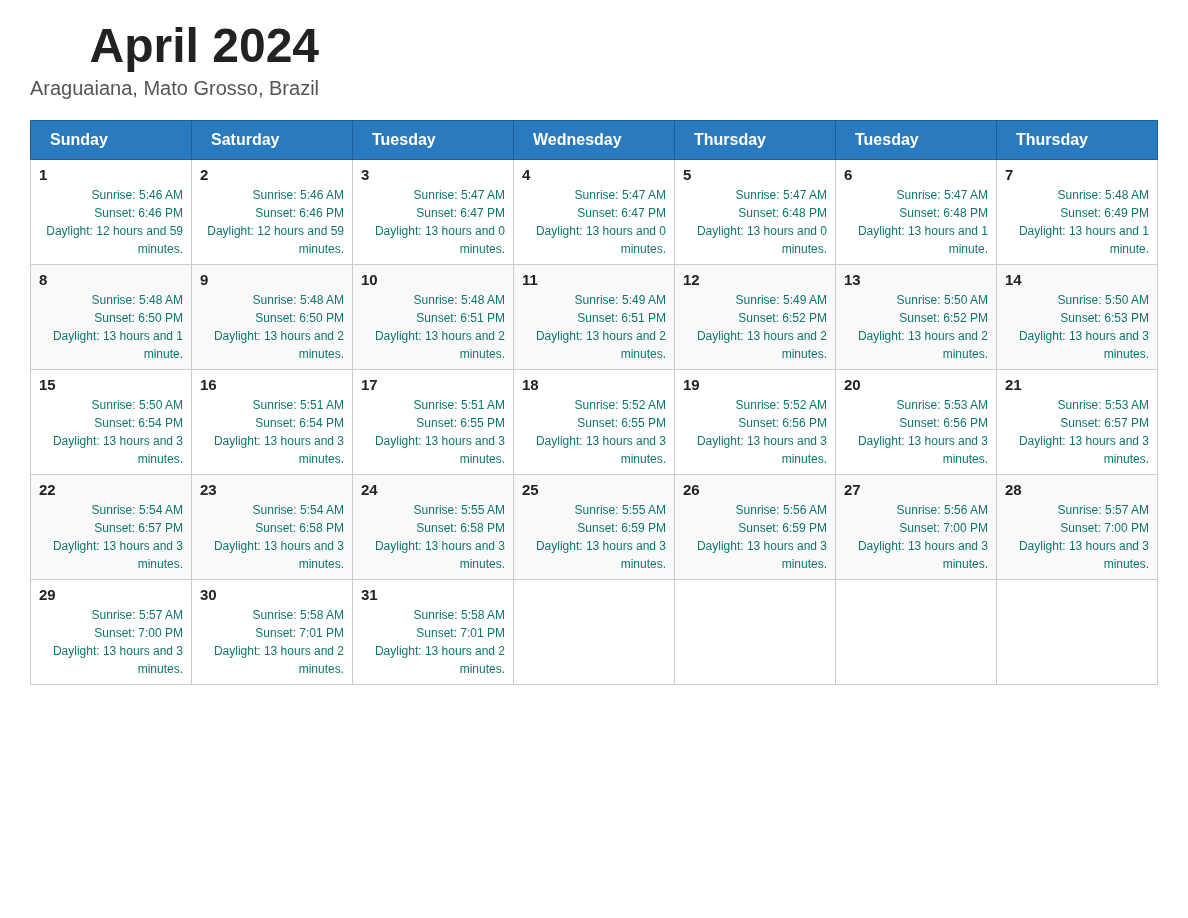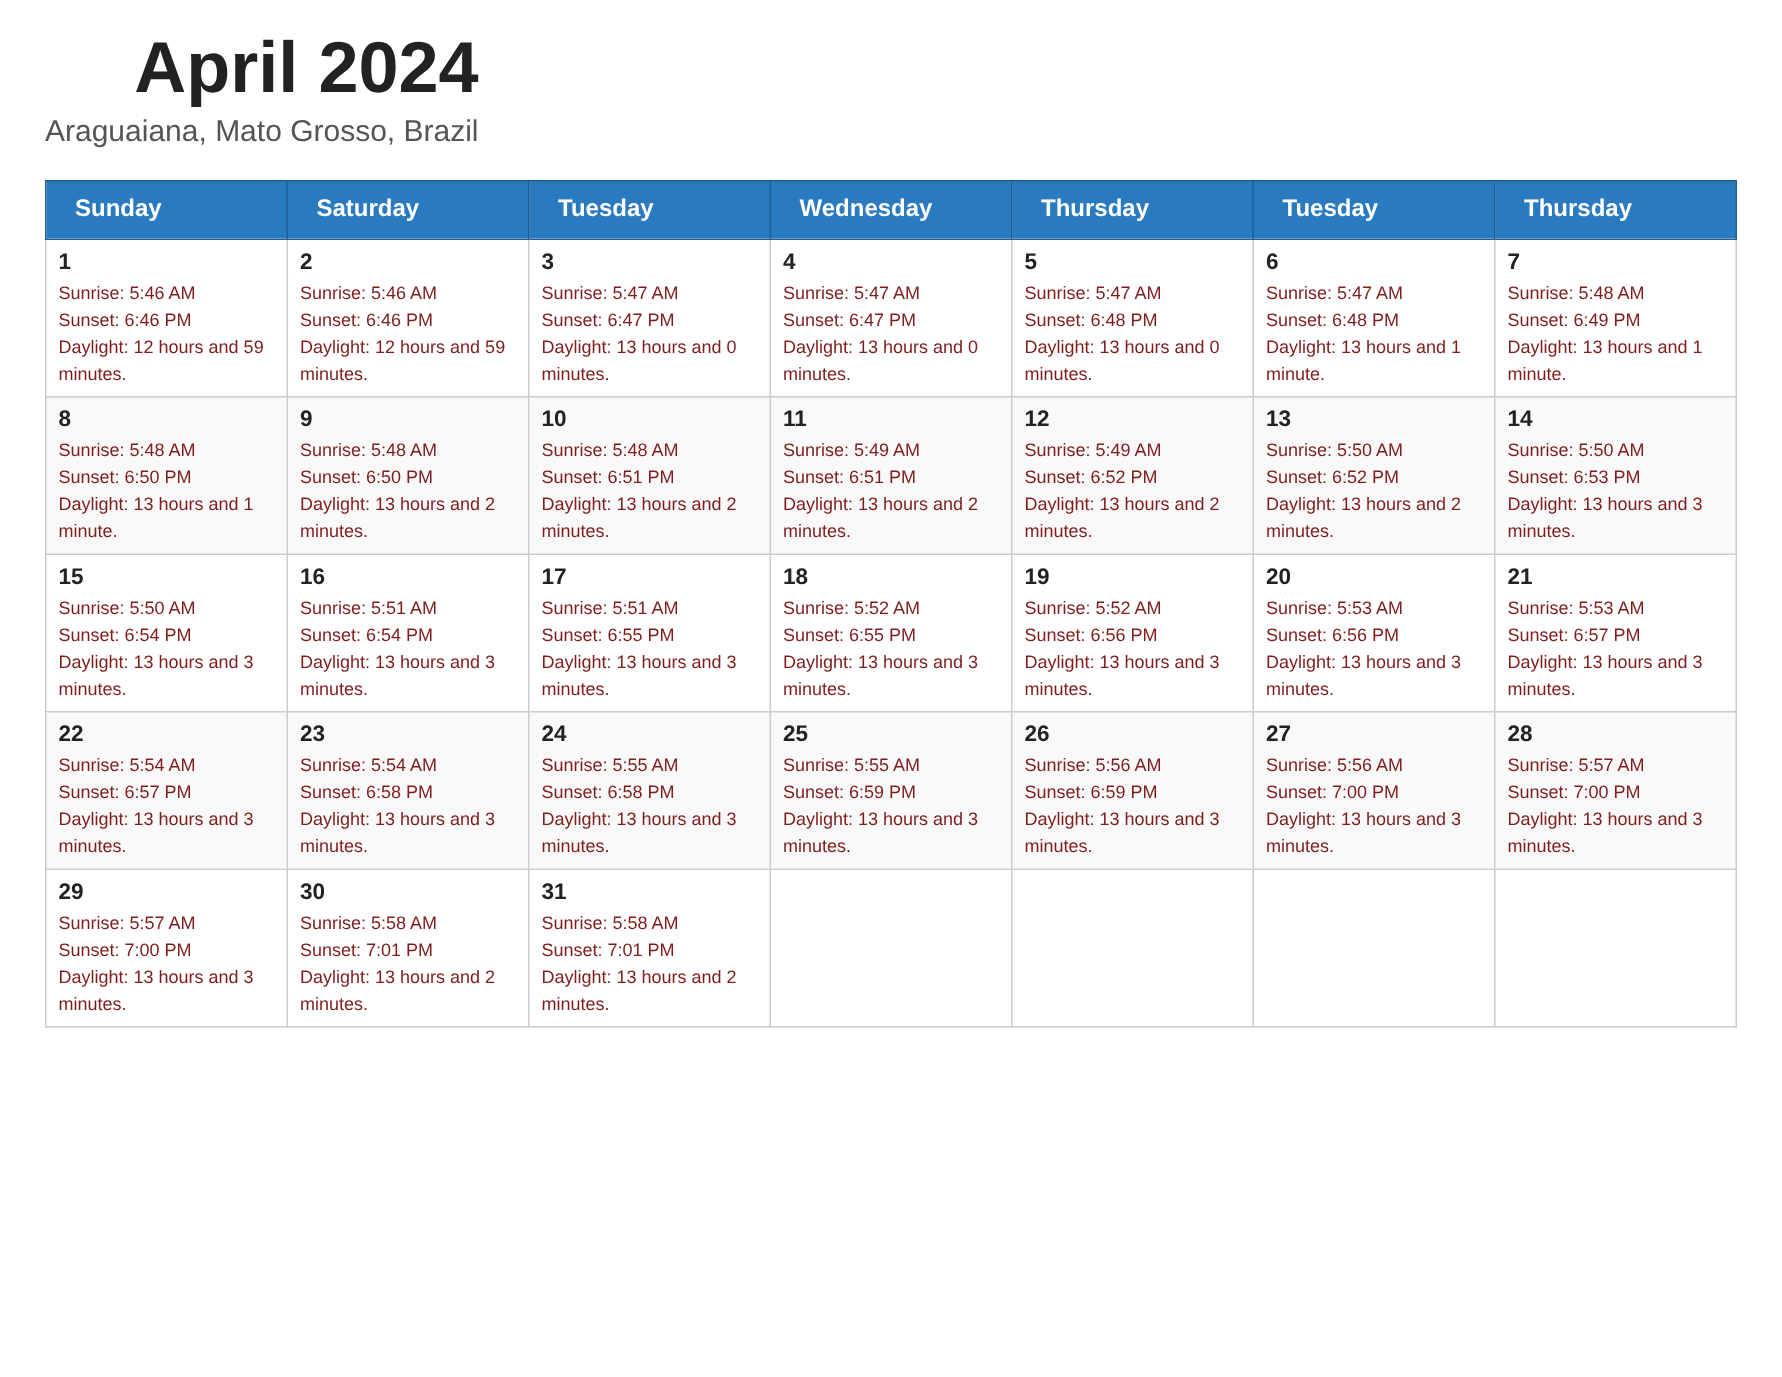--- a/index.html
+++ b/index.html
@@ -58,22 +58,23 @@
       min-height: 90px;
     }
     .day-number {
       font-size: 15px;
       font-weight: bold;
       color: #222;
       margin-bottom: 3px;
     }
     .day-info {
       font-size: 12px;
-      color: #7f1d1d;
+      color: #0f766e;
       line-height: 1.5;
+      text-align: right;
     }
     .empty-cell {
       background: #fff;
     }
     tr:nth-child(even) td {
       background-color: #f9f9f9;
     }
     tr:nth-child(odd) td {
       background-color: #fff;
     }

